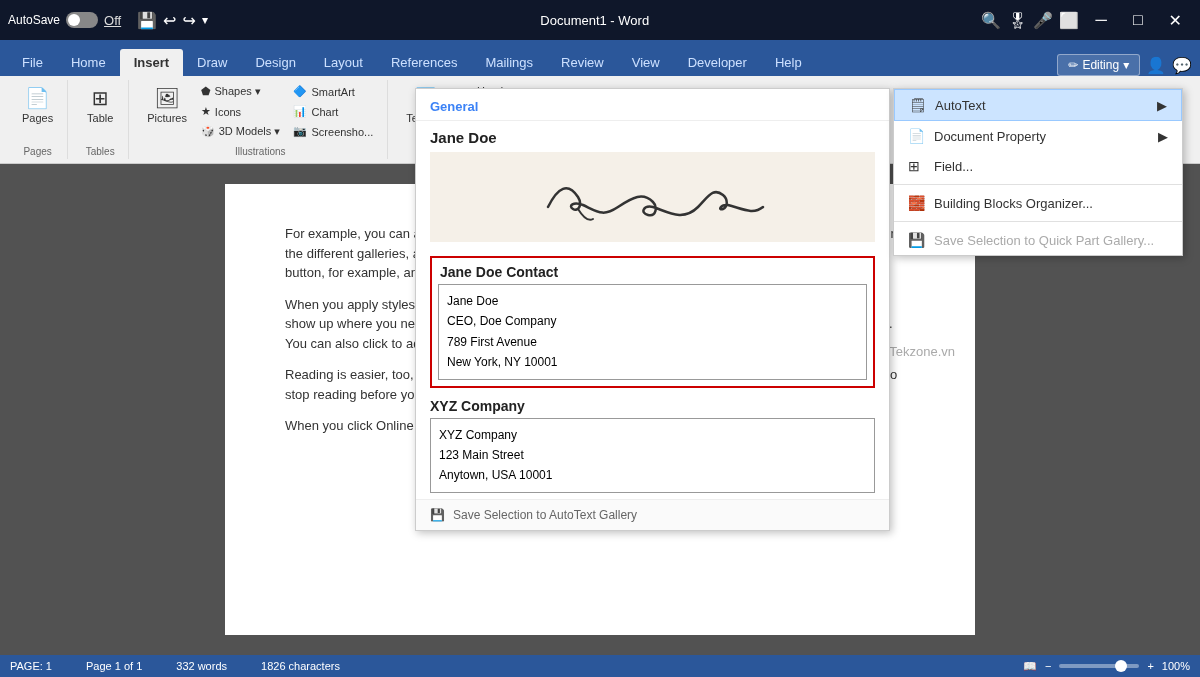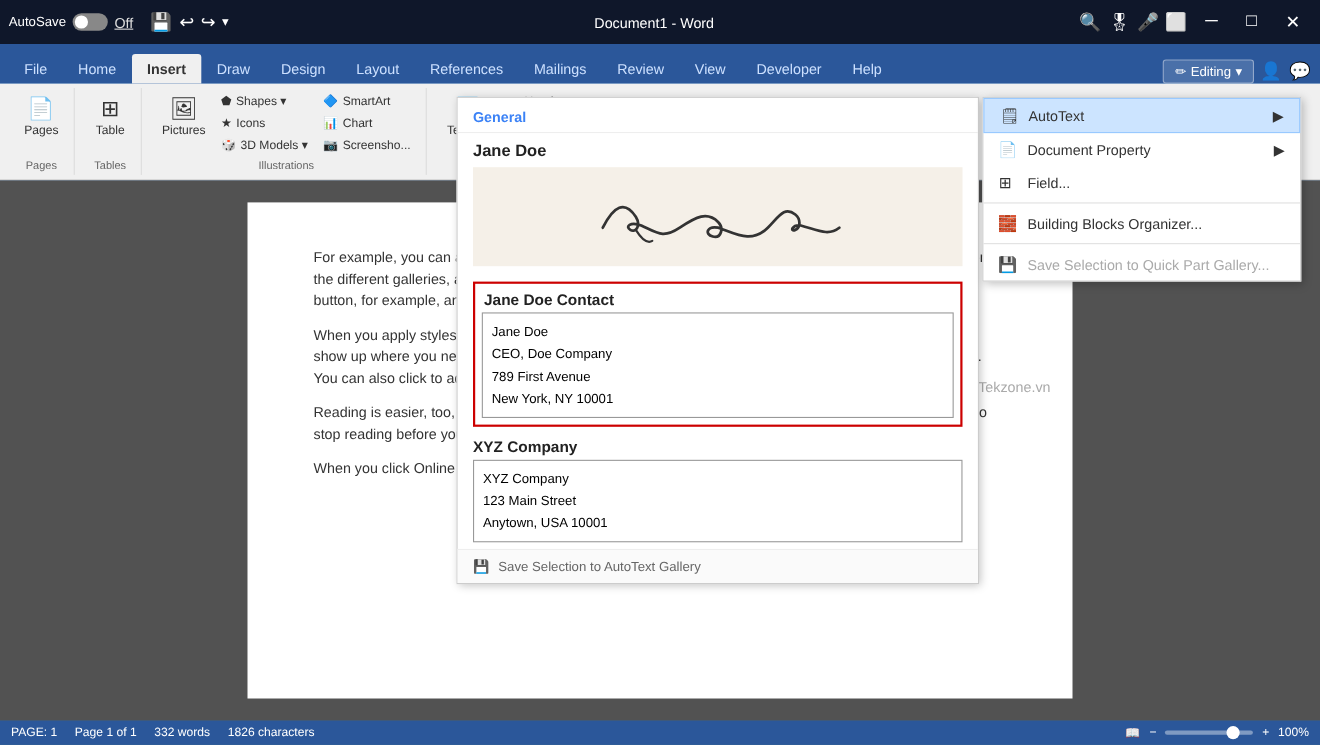--- a/index.html
+++ b/index.html
@@ -133,21 +133,21 @@
 
     
     .status-bar {
       background: #2b579a;
       height: 22px;
       display: flex;
       align-items: center;
       padding: 0 10px;
       color: white;
       font-size: 11px;
-      gap: 16px;
+      gap: 34px;
     }
     .status-right { margin-left: auto; display: flex; align-items: center; gap: 8px; }
     .zoom-slider-track {
       width: 80px;
       height: 4px;
       background: rgba(255,255,255,0.4);
       border-radius: 2px;
       position: relative;
       display: inline-block;
       vertical-align: middle;

